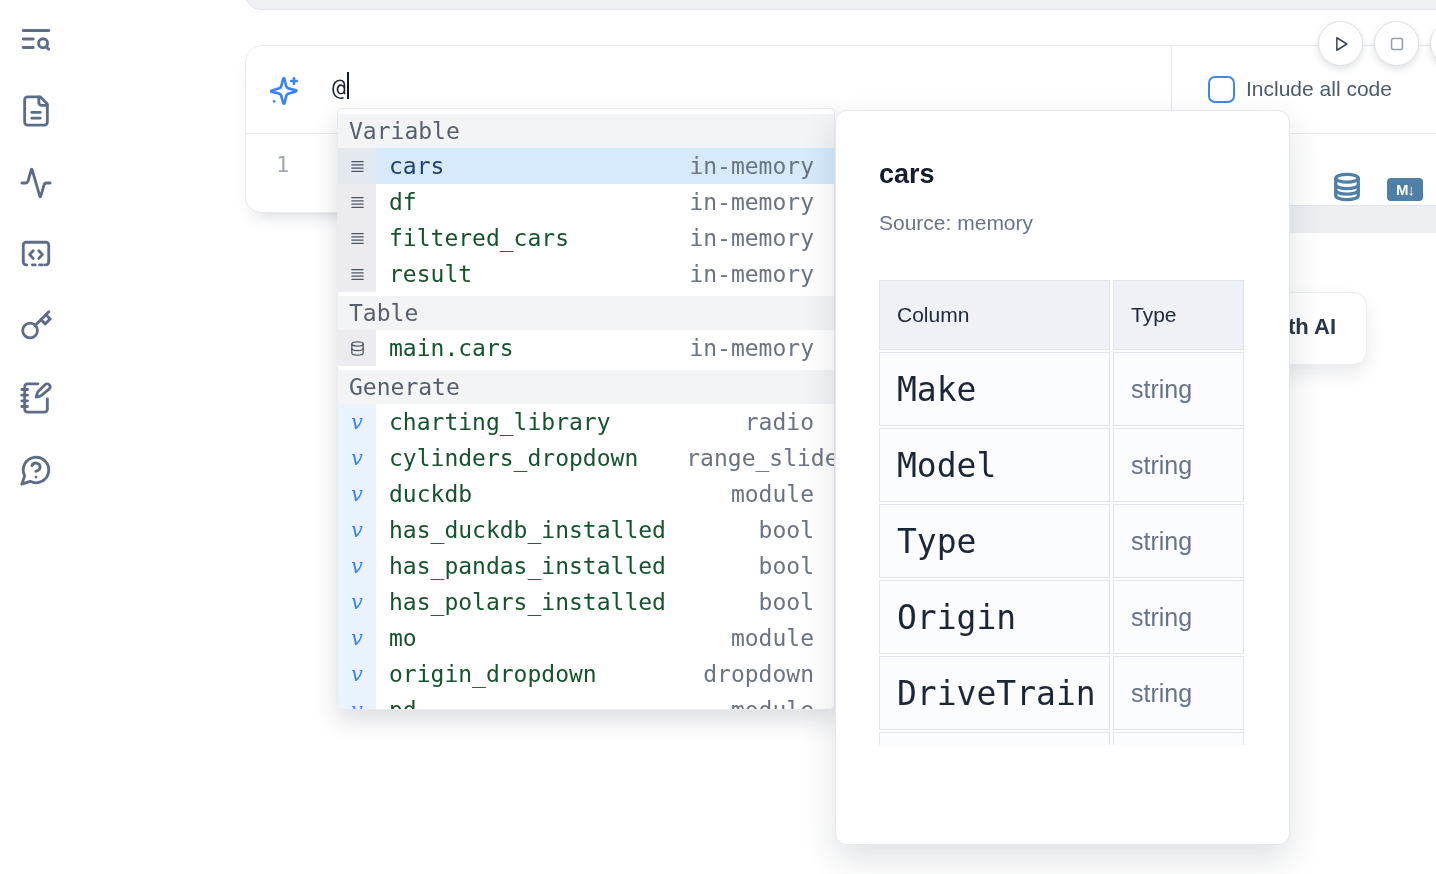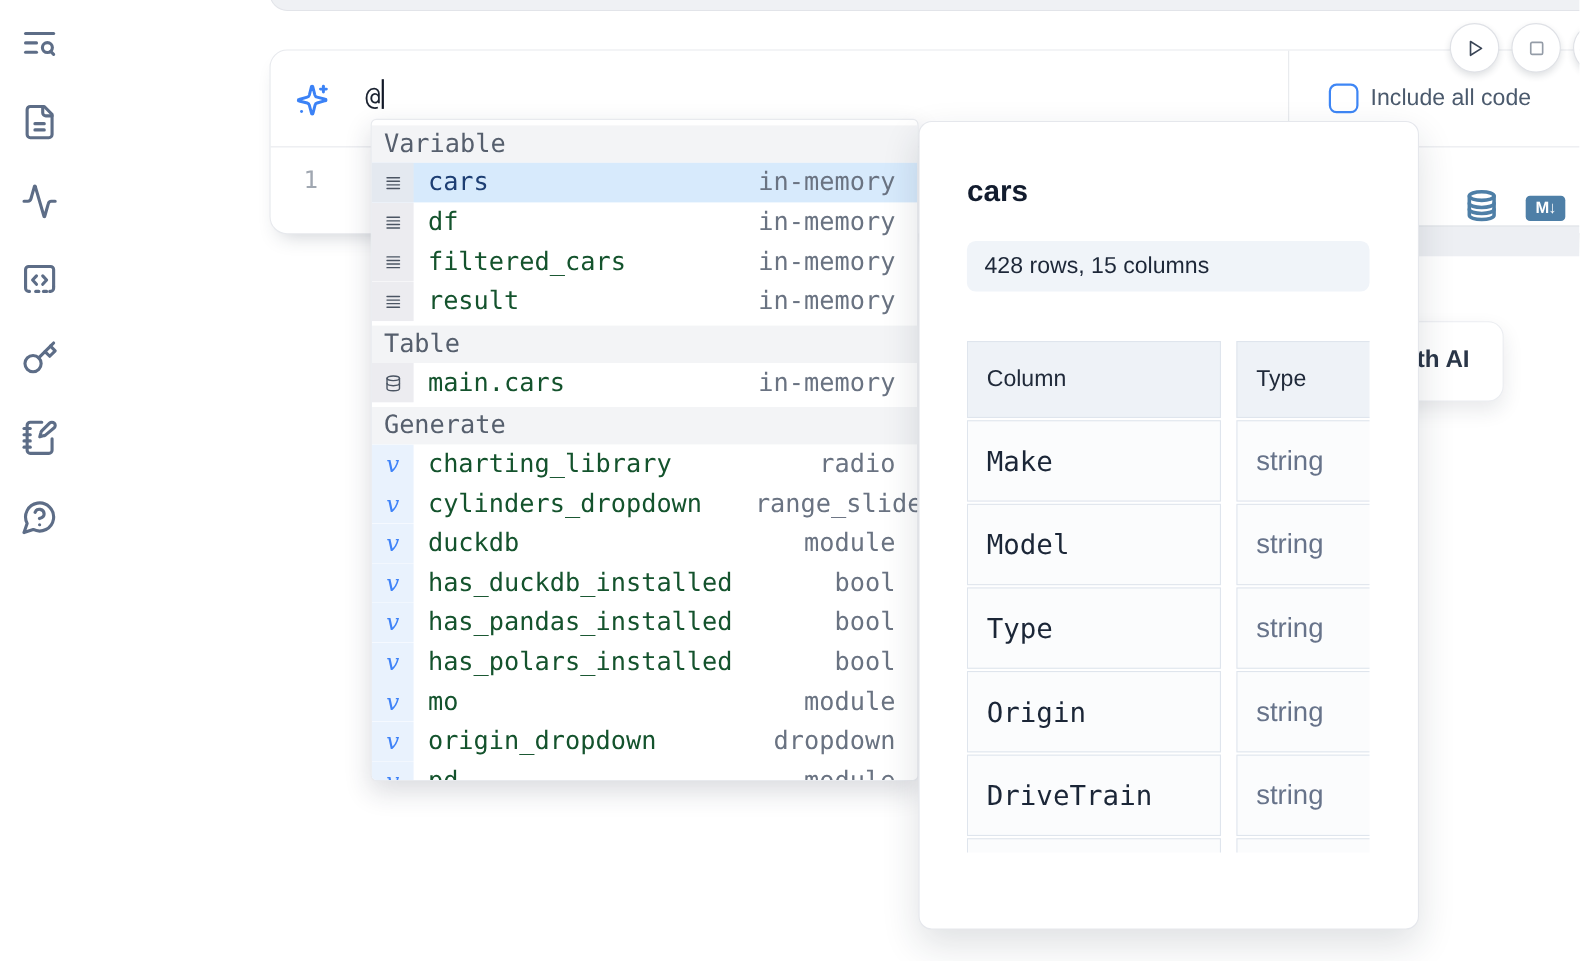--- a/index.html
+++ b/index.html
@@ -84,25 +84,25 @@
 
   
   .preview { position:absolute; left:835px; top:110px; width:455px; height:735px; background:#fff;
              border:1px solid #e5e7ec; border-radius:12px; z-index:7;
              box-shadow:0 14px 34px rgba(30,40,60,.14); padding:48px 44px 0 43px; overflow:hidden; }
   .pv-title { font-size:27px; font-weight:bold; color:#121c2e; }
   .pv-source { margin-top:21px; font-size:21px; color:#68748a; }
   .pv-badge { margin-top:29px; height:46px; background:#f0f4f9; border-radius:8px;
               display:flex; align-items:center; padding-left:16px; font-size:21px; color:#1d2738; }
   .pv-table { margin-top:45px; max-height:465px; overflow:hidden; }
-  .pv-tr { display:grid; grid-template-columns:231px 131px; gap:14px; margin-bottom:2px; }
+  .pv-tr { display:grid; grid-template-columns:231px 131px; gap:3px; margin-bottom:2px; }
   .pv-cell { border:1px solid #dfe5ed; background:#fbfcfd; height:74px; display:flex;
              align-items:center; padding-left:17px; }
   .pv-tr.head .pv-cell { background:#eef2f7; height:70px; font-size:21px; color:#202a3a; }
-  .pv-col { font-family:"DejaVu Sans Mono", monospace; font-size:25px; color:#1b2637; }
+  .pv-col { font-family:"DejaVu Sans Mono", monospace; font-size:33px; color:#1b2637; }
   .pv-type { font-size:25px; color:#67738a; }
 </style>
 </head>
 <body>
 
 <div class="stage">
 
   <div class="prev-cell"></div>
 
   <div class="sidebar">
@@ -339,21 +339,21 @@
         <span class="dd-gutter var">
           <span class="dd-vglyph">v</span>
         </span>
         <span class="dd-name">pd</span>
         <span class="dd-type">module</span>
       </div>
     </div>
 
   <div class="preview">
     <div class="pv-title">cars</div>
-    <div class="pv-badge">428 rows, 15 columns</div>
+    <div class="pv-source">Source: memory</div>
     <div class="pv-table" id="pv-table">
         <div class="pv-tr head">
           <div class="pv-cell">
             <span class="">Column</span>
           </div>
           <div class="pv-cell">
             <span class="">Type</span>
           </div>
         </div>
         <div class="pv-tr">

